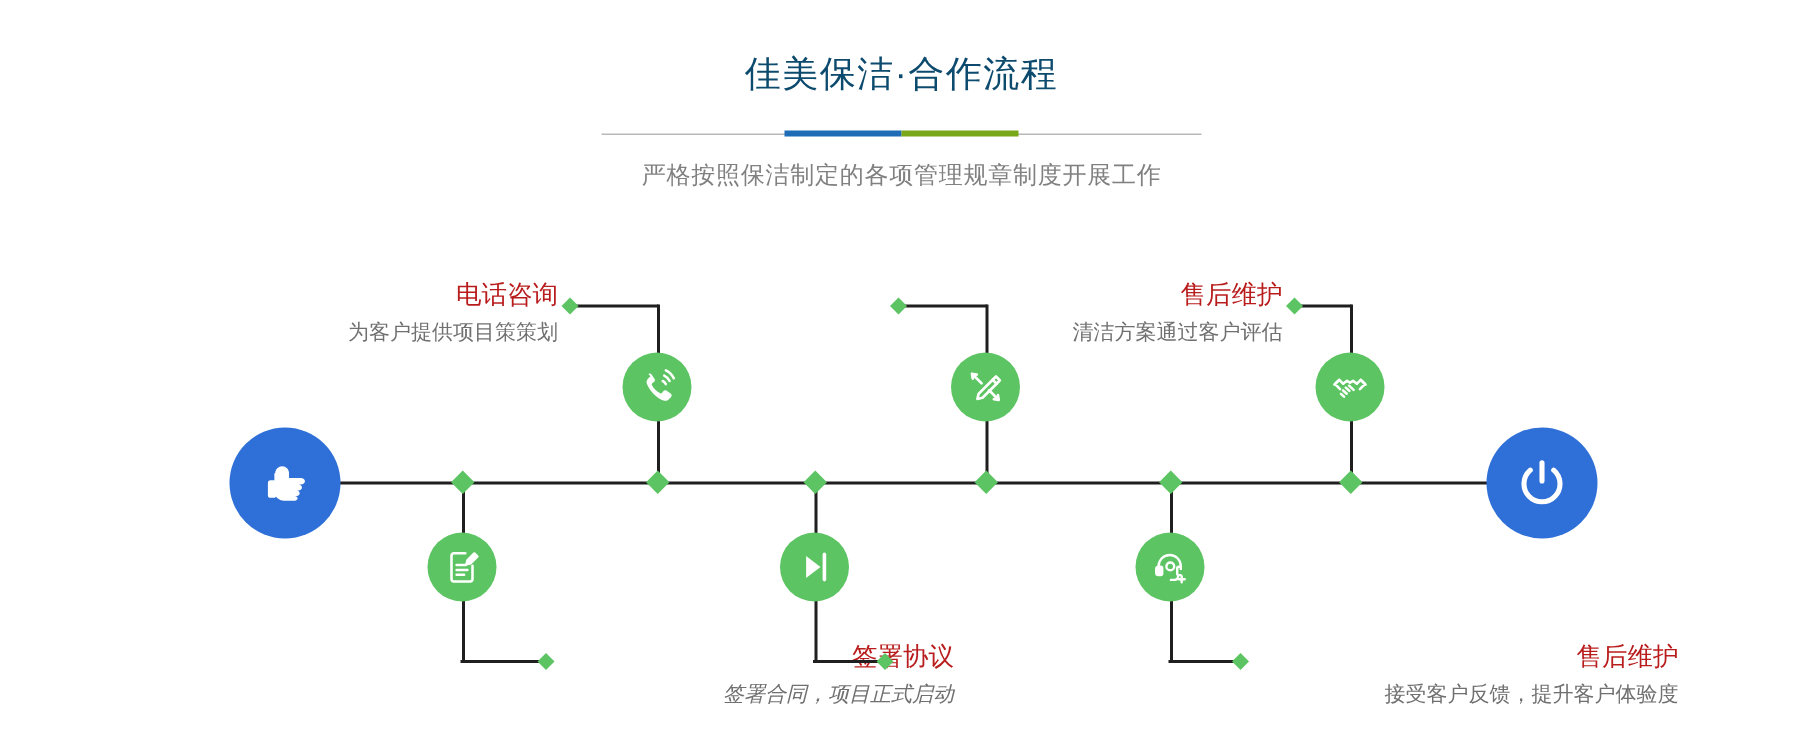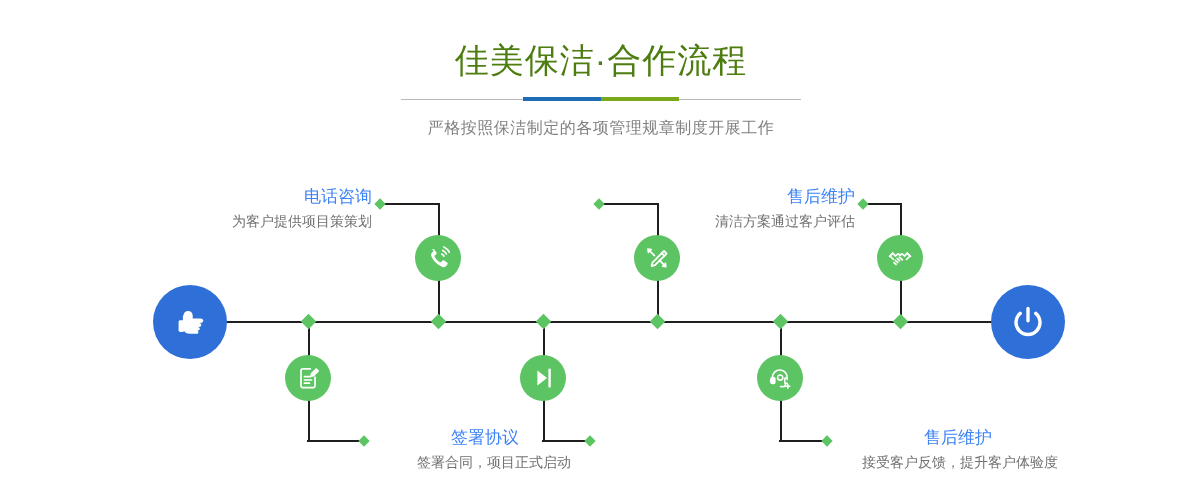--- a/index.html
+++ b/index.html
@@ -22,25 +22,25 @@
   
   .header {
     position: absolute;
     left: 0;
     top: 0;
     width: 1202px;
     text-align: center;
   }
   .page-title {
     margin: 0;
-    padding-top: 38px;
-    font-size: 34px;
+    padding-top: 28px;
+    font-size: 24px;
     line-height: 44px;
     font-weight: normal;
-    color: #4d7c0f;
+    color: #0c4a6e;
     letter-spacing: 1px;
   }
   .divider-wrap {
     position: relative;
     width: 400px;
     height: 16px;
     margin: 10px auto 0 auto;
   }
   .divider-line {
     position: absolute;
@@ -141,32 +141,32 @@
   .diamond.small {
     width: 8px;
     height: 8px;
   }
 
   
   .label-block { position: absolute; }
   .label-block .label-title {
     font-size: 17px;
     line-height: 22px;
-    color: #3b82f6;
+    color: #b91c1c;
     white-space: nowrap;
   }
   .label-block .label-desc {
     font-size: 14px;
     line-height: 22px;
     color: #707070;
     white-space: nowrap;
     margin-top: 2px;
   }
   .label-block.align-right { text-align: right; }
-  .label-block.align-left  { text-align: center; }
+  .label-block.align-left  { text-align: right; margin-left: 36px; }
 </style>
 </head>
 <body>
 
 <div id="stage">
 
   <div class="header">
     <h1 class="page-title">佳美保洁·合作流程</h1>
     <div class="divider-wrap">
       <div class="divider-line"></div>
@@ -270,21 +270,21 @@
         <g stroke="#ffffff" stroke-width="1.7" fill="none" stroke-linecap="round" stroke-linejoin="round">
           <path d="M21 13.2V22a1.6 1.6 0 0 1-1.6 1.6H8.6A1.6 1.6 0 0 1 7 22V6.4a1.6 1.6 0 0 1 1.6-1.6h7.6"></path>
           <path d="M10.4 12.6h6M10.4 16h7.2M10.4 19.2h5"></path>
           <path d="M17.6 9.6l4.6-4.6 2 2-4.6 4.6-2.6.6z" fill="#ffffff" stroke="#ffffff"></path>
         </g>
       </svg>
     </span>
   </div>
   <div class="label-block align-left" style="left:370px; top:427px; width:230px;">
     <div class="label-title">签署协议</div>
-    <div class="label-desc" style="padding-left:18px;">签署合同，项目正式启动</div>
+    <div class="label-desc" style="padding-left:18px;font-style:italic;">签署合同，项目正式启动</div>
   </div>
 
   <div class="diamond" style="left:538px; top:316px;"></div>
   <div class="v-connector" style="left:542.5px; top:321px; height:120px;"></div>
   <div class="h-connector" style="left:542px; top:440px; width:48px;"></div>
   <div class="diamond small" style="left:586px; top:437px;"></div>
   <div class="node" style="left:520px; top:355px;">
     <span>
       <svg width="28" height="28" viewBox="0 0 28 28" aria-hidden="true">
         <path d="M8.4 6.6 18 14l-9.6 7.4z" fill="#ffffff"></path>

